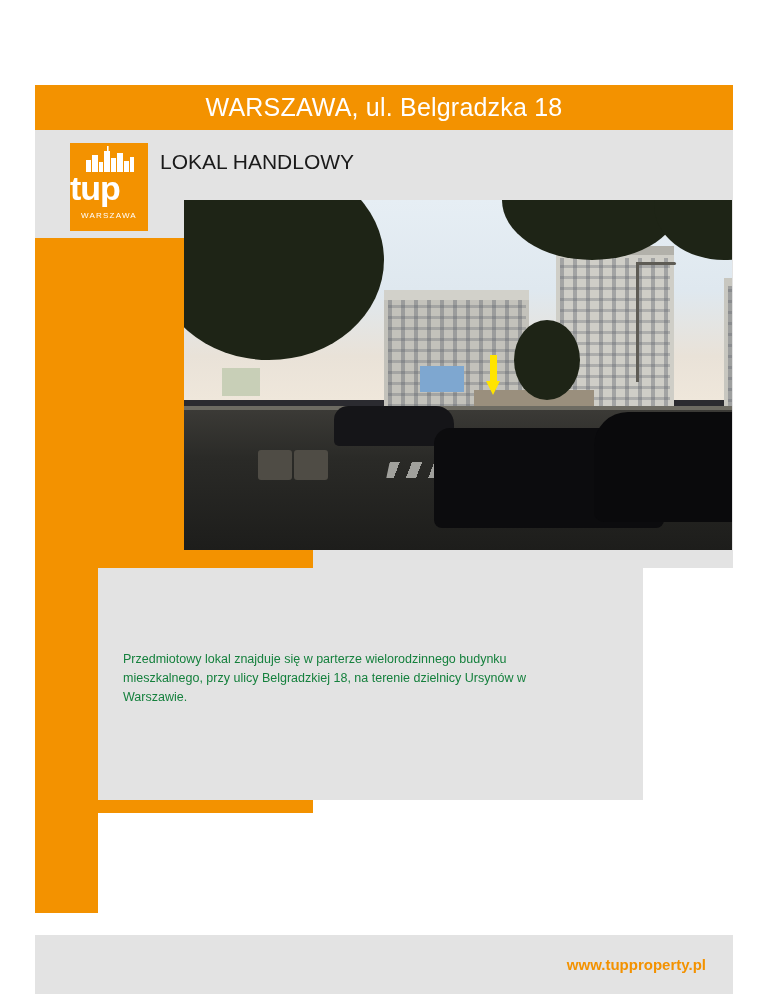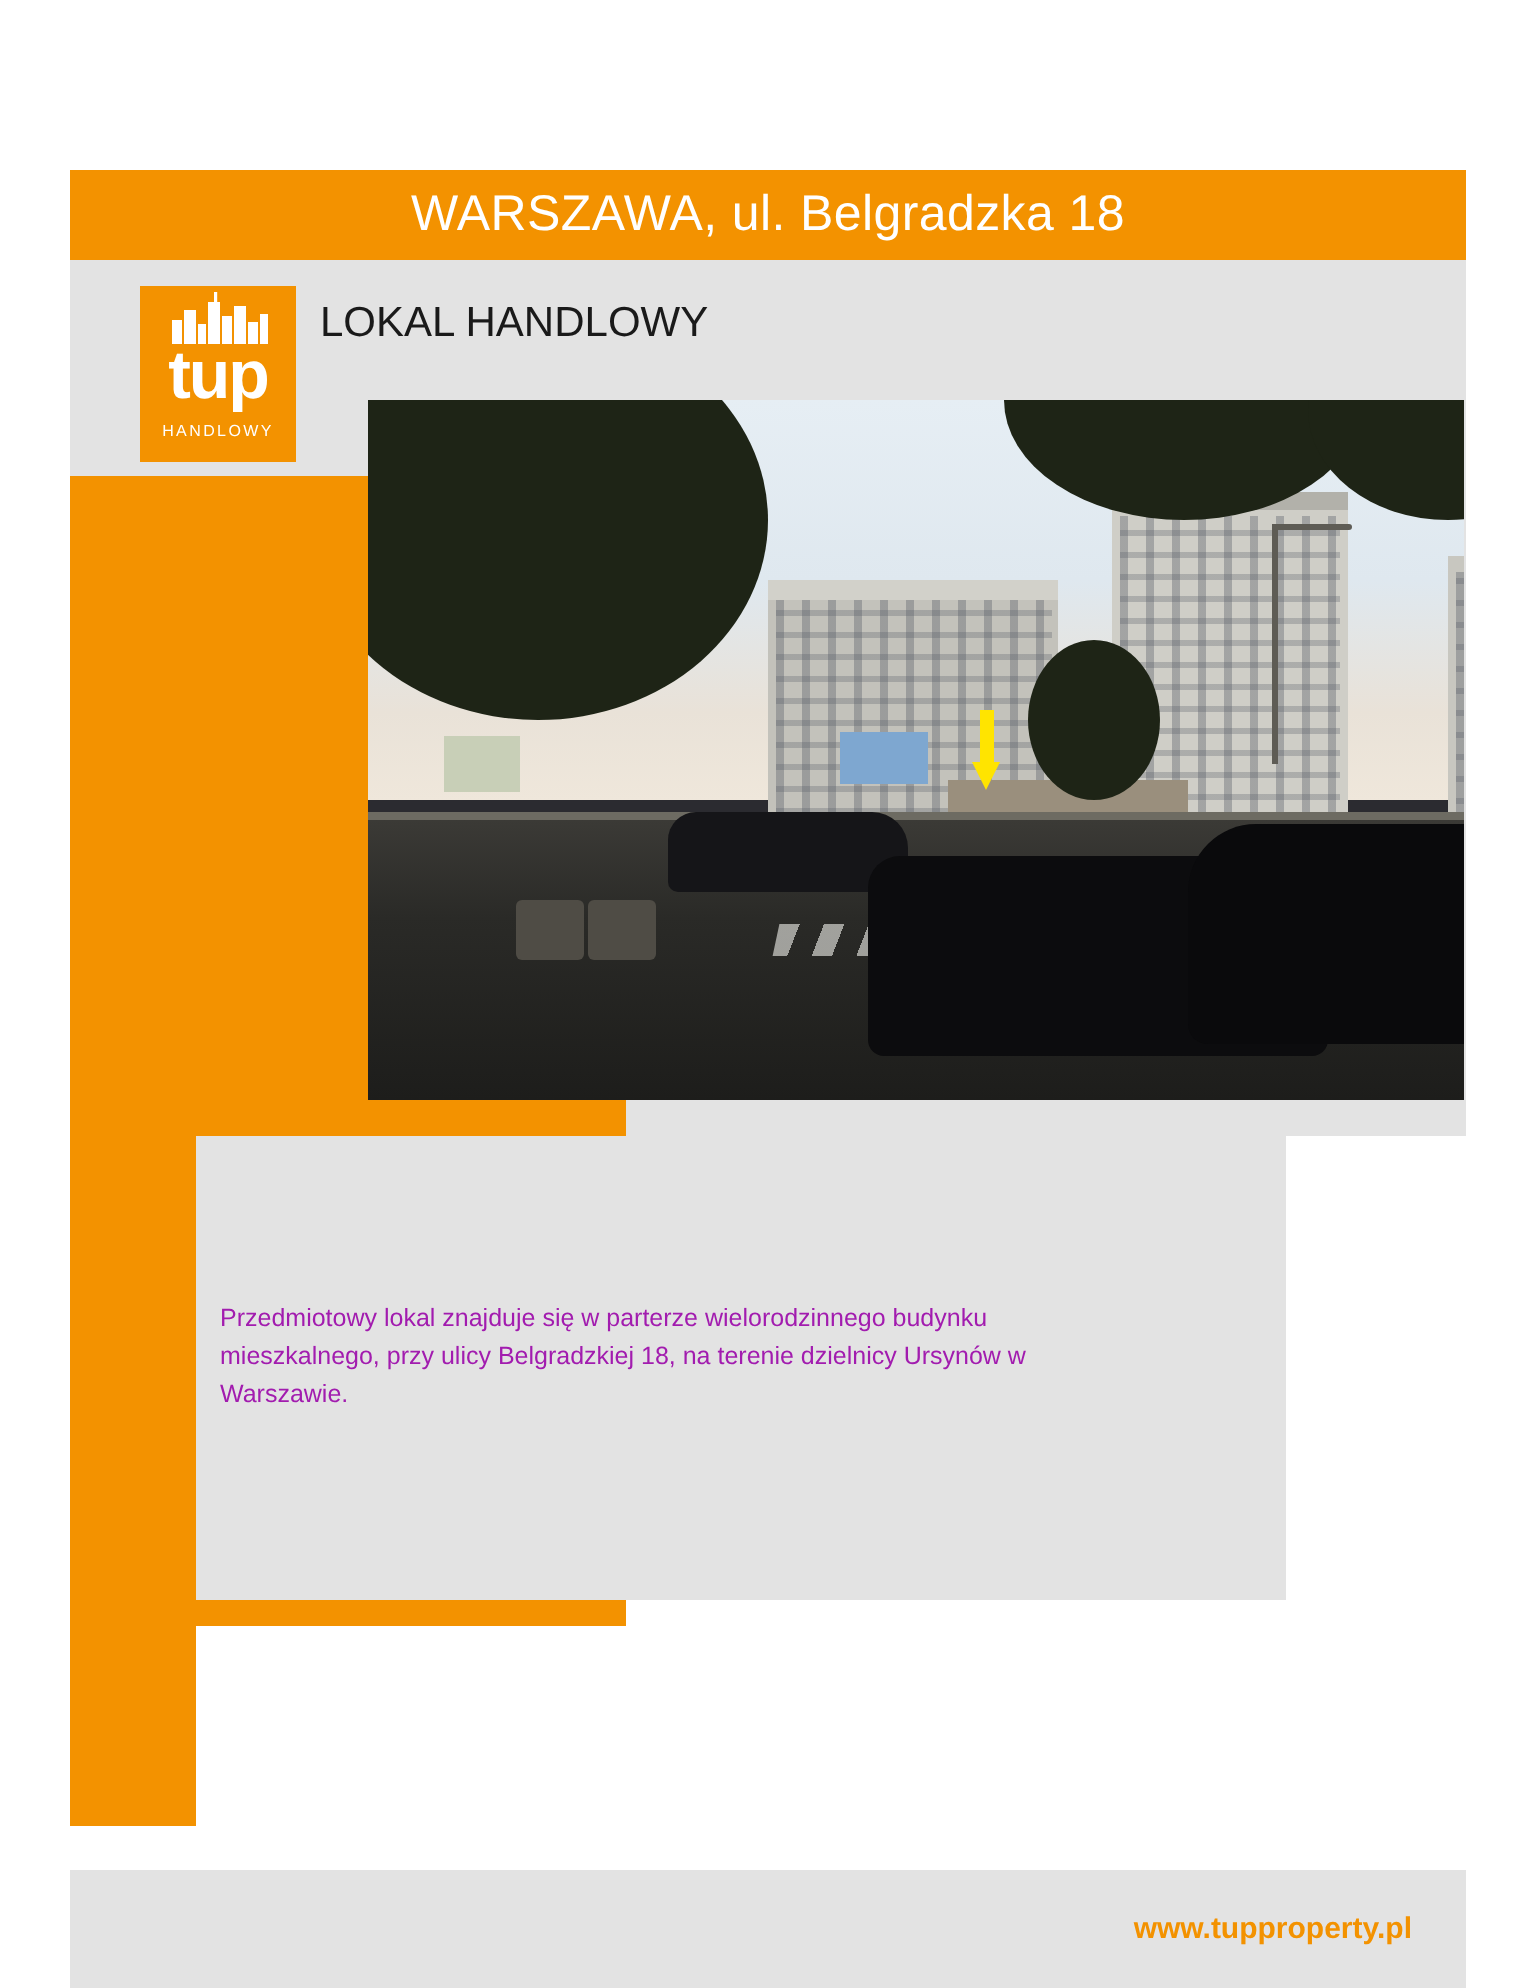--- a/index.html
+++ b/index.html
@@ -93,21 +93,20 @@
     position: absolute;
     left: 0; top: 3px;
     width: 78px;
     height: 26px;
   }
   .logo-word {
     position: absolute;
     left: 0;
     top: 26px;
     width: 78px;
-    text-align: center;
     font-size: 34px;
     font-weight: bold;
     letter-spacing: -1px;
     line-height: 38px;
     color: #ffffff;
   }
   .logo-sub {
     position: absolute;
     left: 0;
     top: 68px;
@@ -266,26 +265,26 @@
   .desc-box {
     position: absolute;
     left: 98px;
     top: 528px;
     width: 545px;
     height: 232px;
     background: #e3e3e3;
   }
   .desc-text {
     position: absolute;
-    left: 110px;
+    left: 123px;
     top: 610px;
     width: 430px;
     font-size: 12.5px;
     line-height: 19px;
-    color: #a21caf;
+    color: #15803d;
   }
 
   
   .footer-bar {
     position: absolute;
     left: 35px;
     top: 895px;
     width: 698px;
     height: 63px;
     background: #e3e3e3;
@@ -321,21 +320,21 @@
         <rect x="29" y="16" width="4" height="10"></rect>
         <rect x="34" y="5" width="6" height="21"></rect>
         <rect x="37" y="0" width="1.6" height="6"></rect>
         <rect x="41" y="12" width="5" height="14"></rect>
         <rect x="47" y="7" width="6" height="19"></rect>
         <rect x="54" y="15" width="5" height="11"></rect>
         <rect x="60" y="11" width="4" height="15"></rect>
       </g>
     </svg>
     <div class="logo-word">tup</div>
-    <div class="logo-sub">HANDLOWY</div>
+    <div class="logo-sub">WARSZAWA</div>
   </div>
 
   <div class="subtitle">LOKAL HANDLOWY</div>
 
   <div class="photo">
     <div class="sky"></div>
 
     <div class="building-left"></div>
     <div class="building-left2"></div>
     <div class="win-grid" style="left:204px;top:100px;width:138px;height:118px;"></div>

